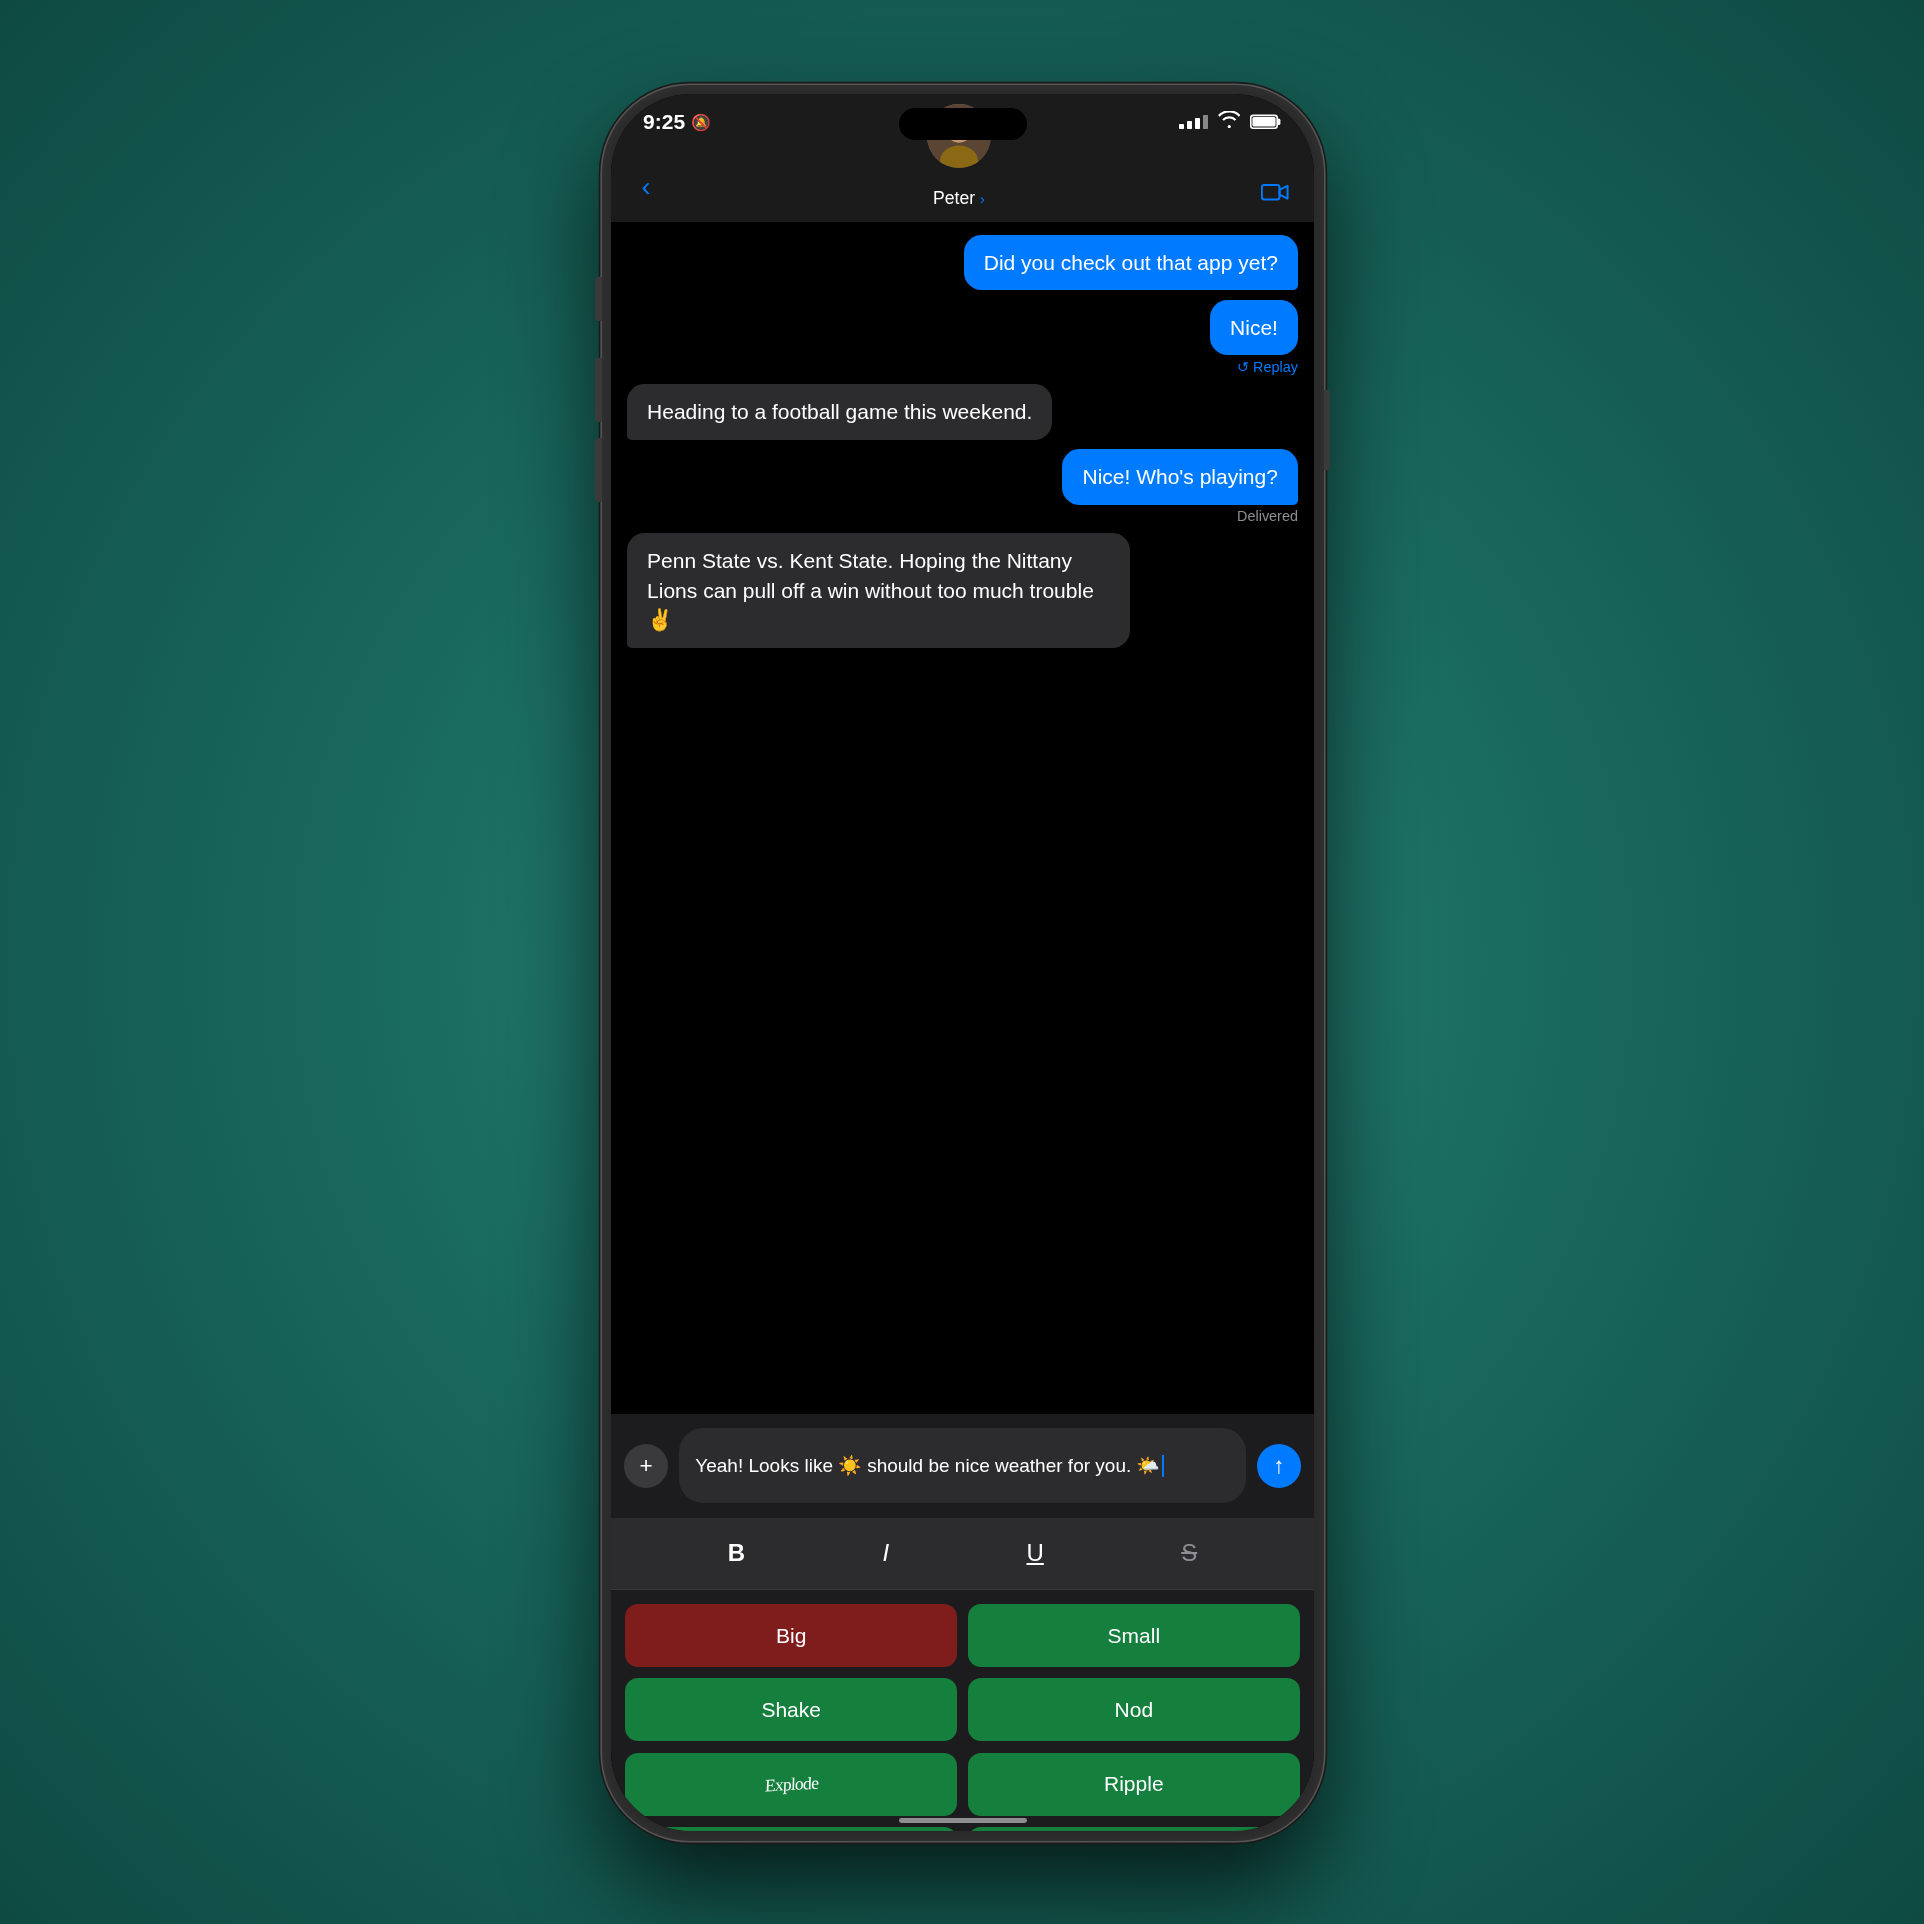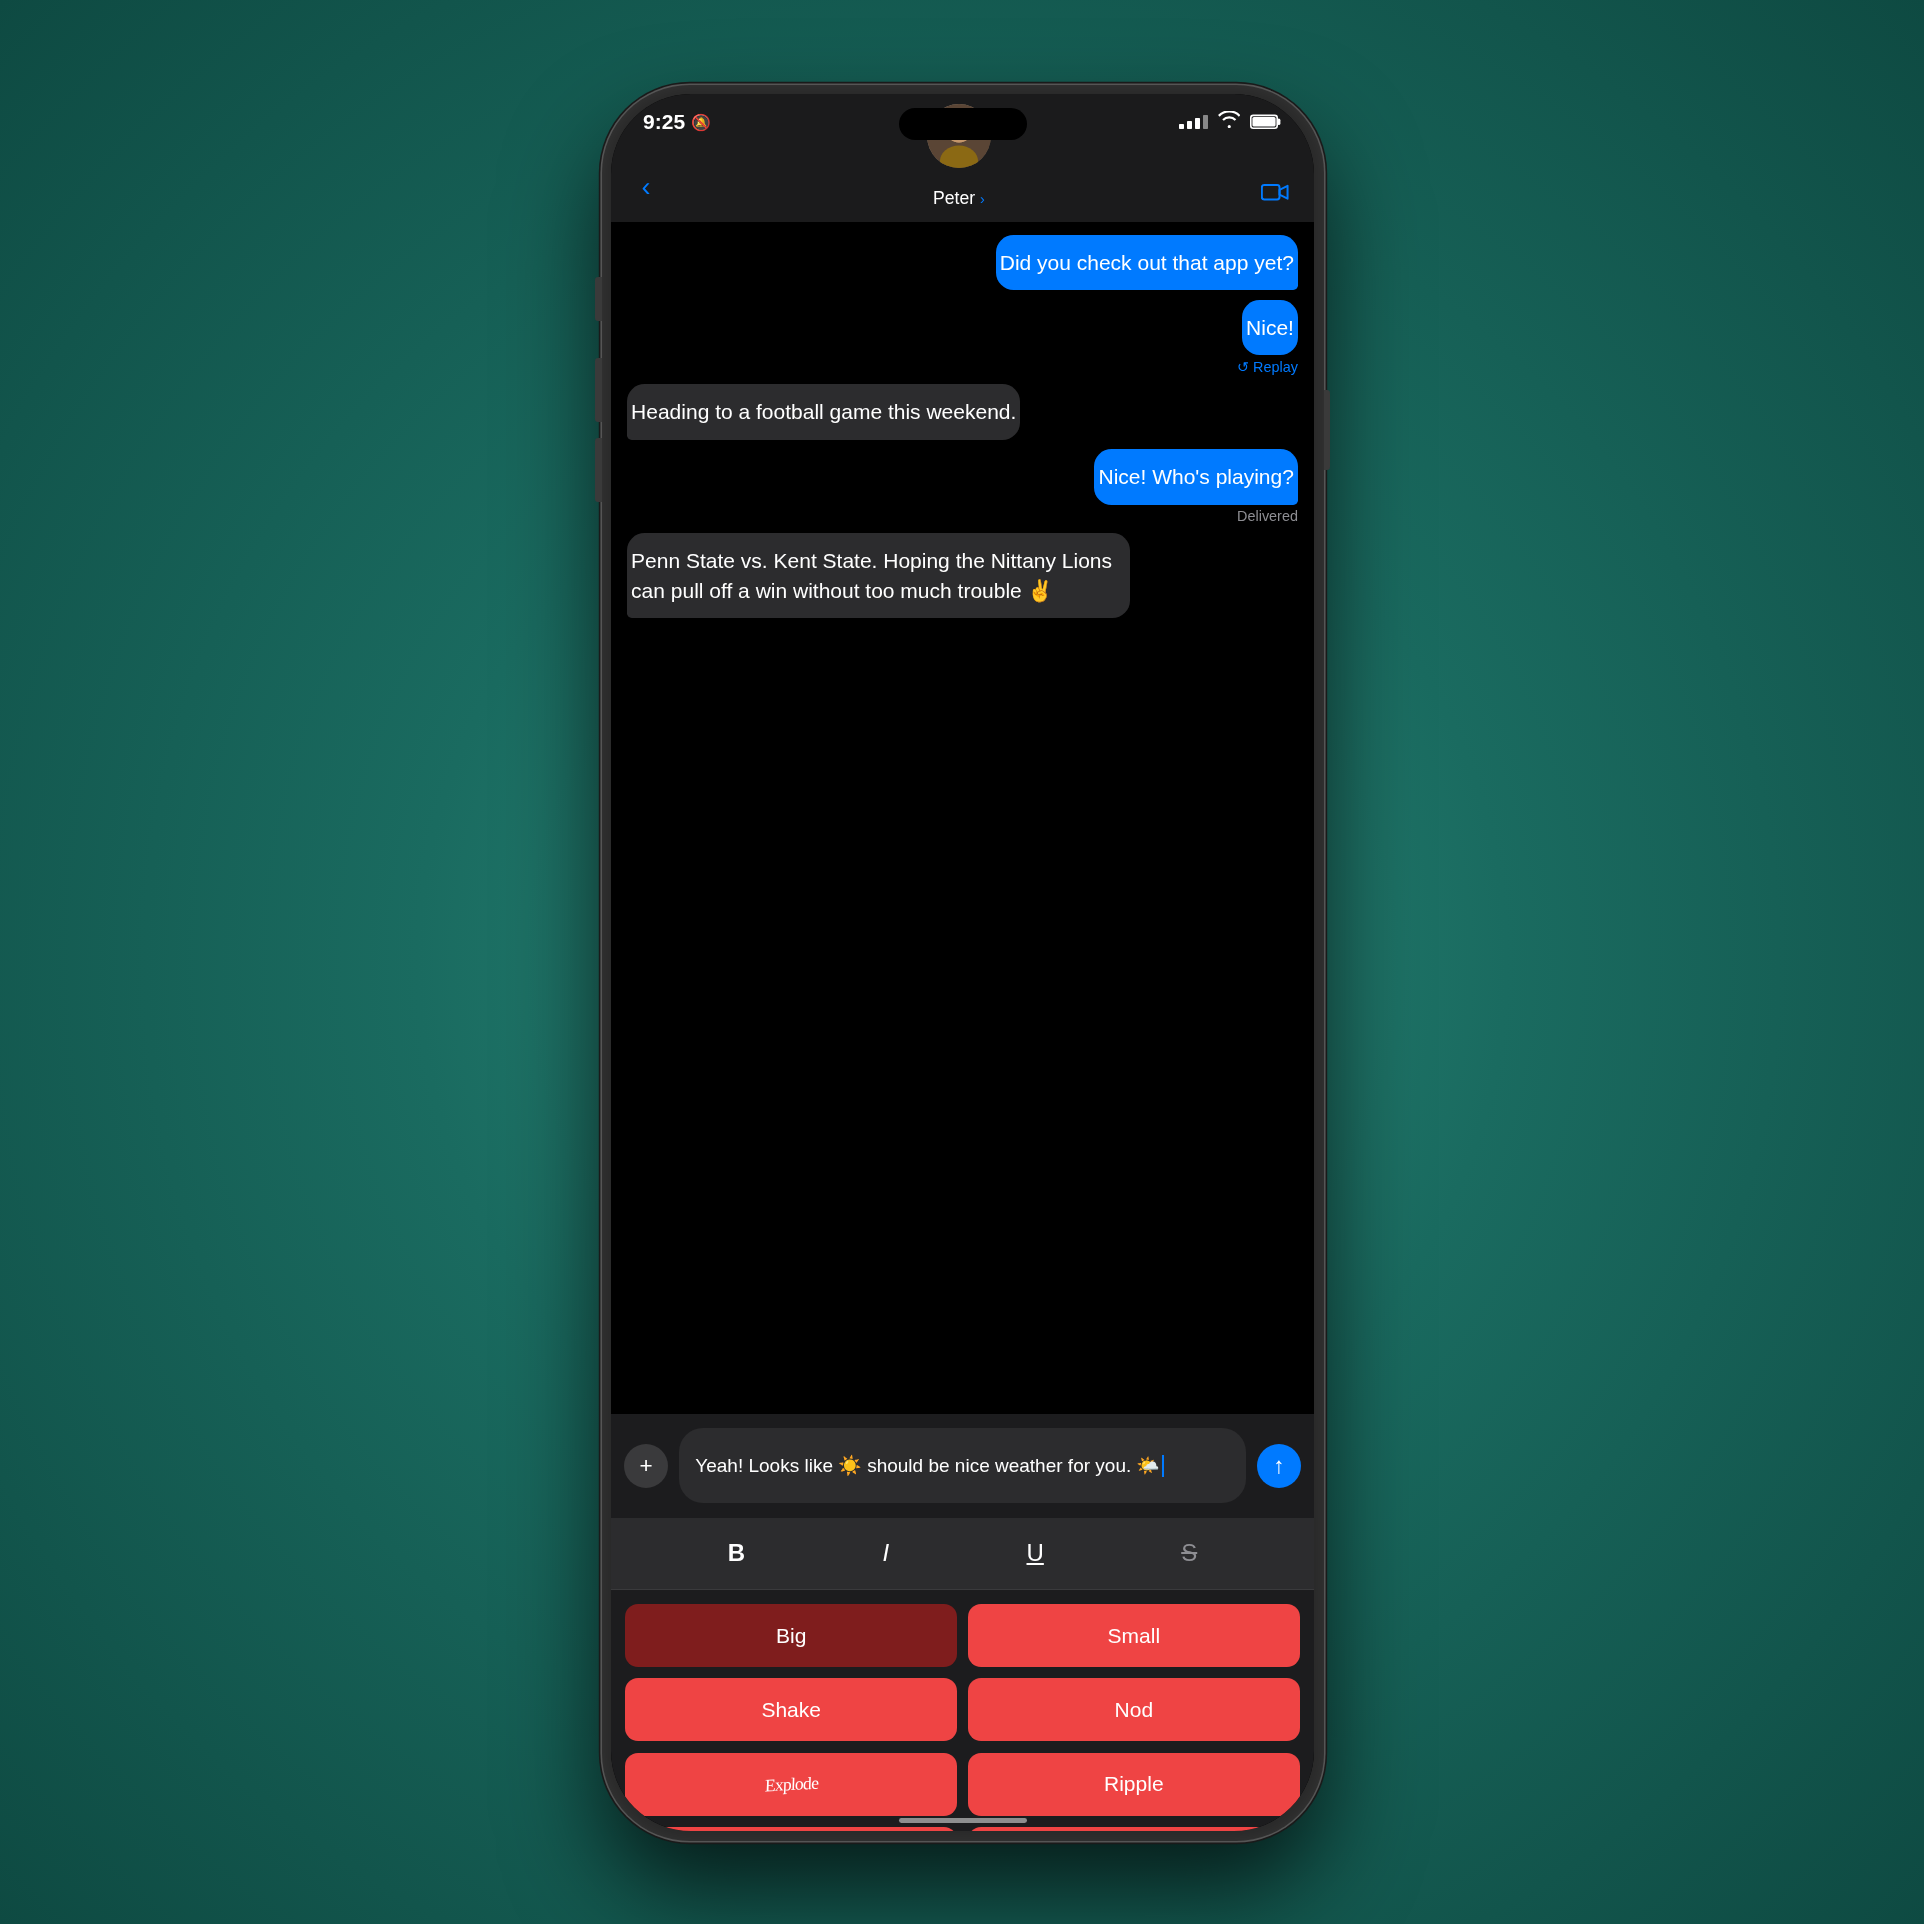--- a/index.html
+++ b/index.html
@@ -208,21 +208,21 @@
       bottom: 417px;
       overflow: hidden;
       padding: 13px 16px;
       display: flex;
       flex-direction: column;
       gap: 9.6px;
     }
 
     .msg-bubble {
       max-width: 75%;
-      padding: 13px 4px;
+      padding: 13px 20px;
       border-radius: 17.6px;
       font-size: 21px;
       line-height: 1.4;
       color: #fff;
     }
 
     .msg-sent {
       background: #007AFF;
       align-self: flex-end;
       border-bottom-right-radius: 4.8px;
@@ -381,21 +381,21 @@
       font-weight: 500;
       color: #fff;
       cursor: pointer;
     }
 
     .effect-btn-active {
       background: #7f1d1d;
     }
 
     .effect-btn-default {
-      background: #ef4444;
+      background: #15803d;
     }
 
     
     .home-indicator {
       position: absolute;
       bottom: 8px;
       left: 50%;
       transform: translateX(-50%);
       width: 128px;
       height: 4.8px;

